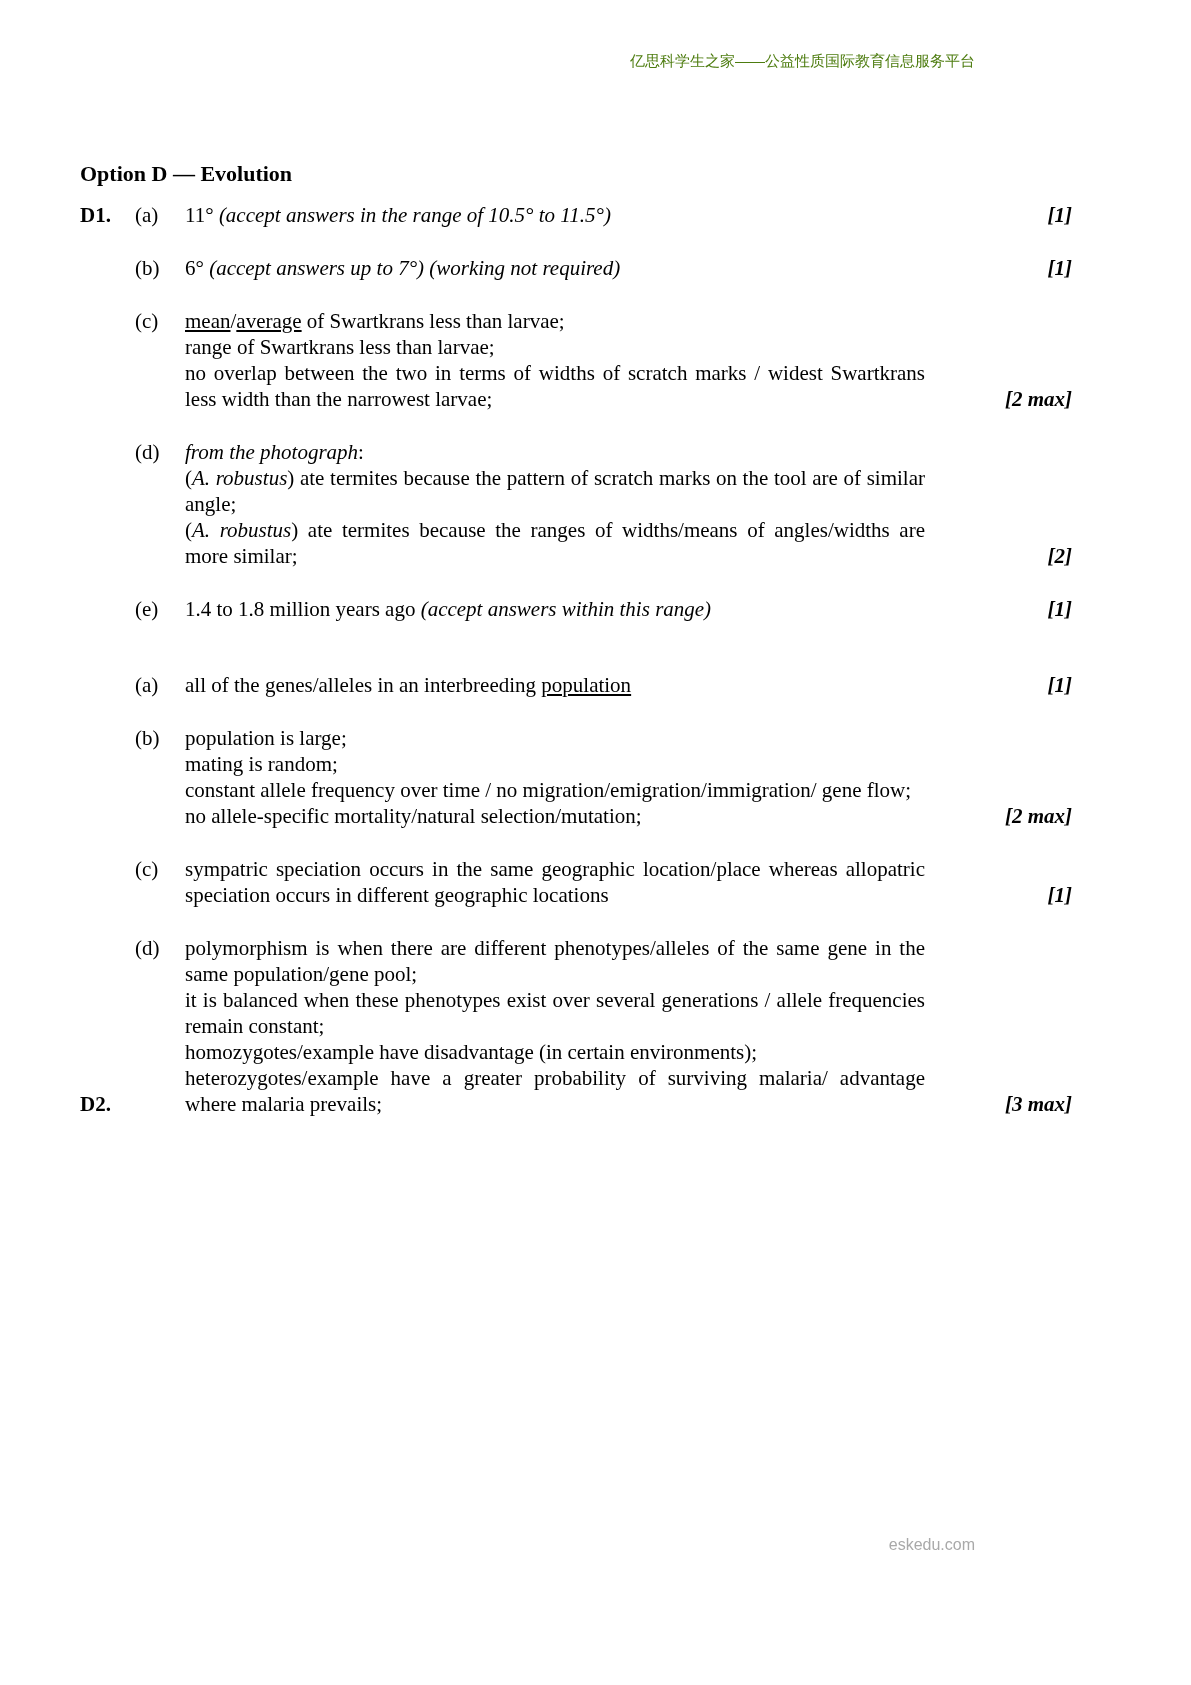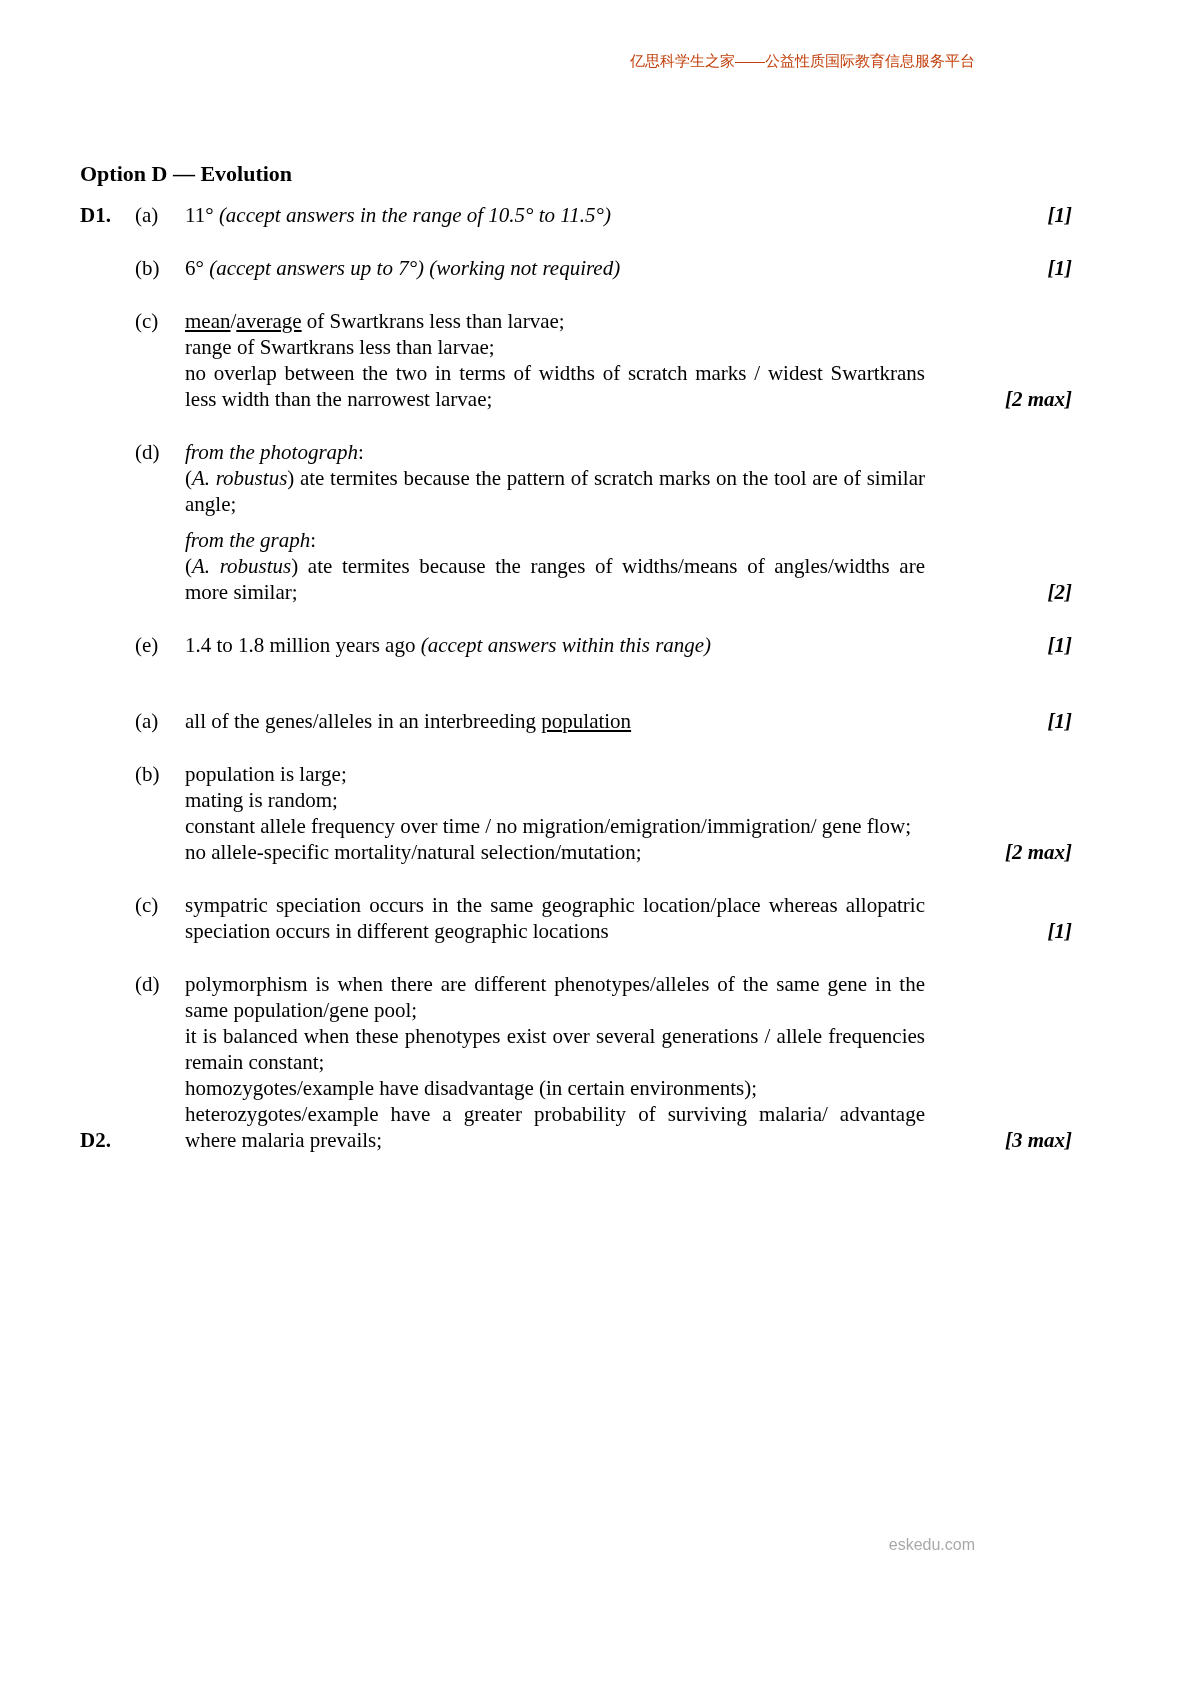--- a/index.html
+++ b/index.html
@@ -11,21 +11,21 @@
     background: #ffffff;
     color: #000000;
     font-family: "Liberation Serif", "DejaVu Serif", serif;
     font-size: 21px;
     line-height: 26px;
     overflow: hidden;
   }
   .watermark {
     position: absolute;
     font-family: "Liberation Sans", "DejaVu Sans", sans-serif;
-    color: #c2410c;
+    color: #4d7c0f;
   }
   .watermark.header { top: 48px; right: 216px; font-size: 15px; }
   .watermark.footer { top: 1532px; right: 216px; font-size: 16px; color: #a9a9a9; }
   .doc {
     position: absolute;
     top: 160px;
     left: 80px;
     width: 1030px;
   }
   .title {
@@ -111,25 +111,20 @@
               <div class="block">
                 <div class="block-text">
                   <div class="para"><span class="seg-i">from the photograph</span><span class="seg-n">:</span></div>
                 </div>
               </div>
               <div class="block">
                 <div class="block-text">
                   <div class="para"><span class="seg-n">(</span><span class="seg-i">A. robustus</span><span class="seg-n">) ate termites because the pattern of scratch marks on the tool are of similar angle;</span></div>
                 </div>
               </div>
-              <div class="block gap">
-                <div class="block-text">
-                  <div class="para"><span class="seg-i">from the graph</span><span class="seg-n">:</span></div>
-                </div>
-              </div>
               <div class="block">
                 <div class="block-text">
                   <div class="para"><span class="seg-n">(</span><span class="seg-i">A. robustus</span><span class="seg-n">) ate termites because the ranges of widths/means of angles/widths are more similar;</span></div>
                 </div>
                 <div class="block-mark">[2]</div>
               </div>
             </div>
           </div>
           <div class="part">
             <div class="part-letter">(e)</div>

